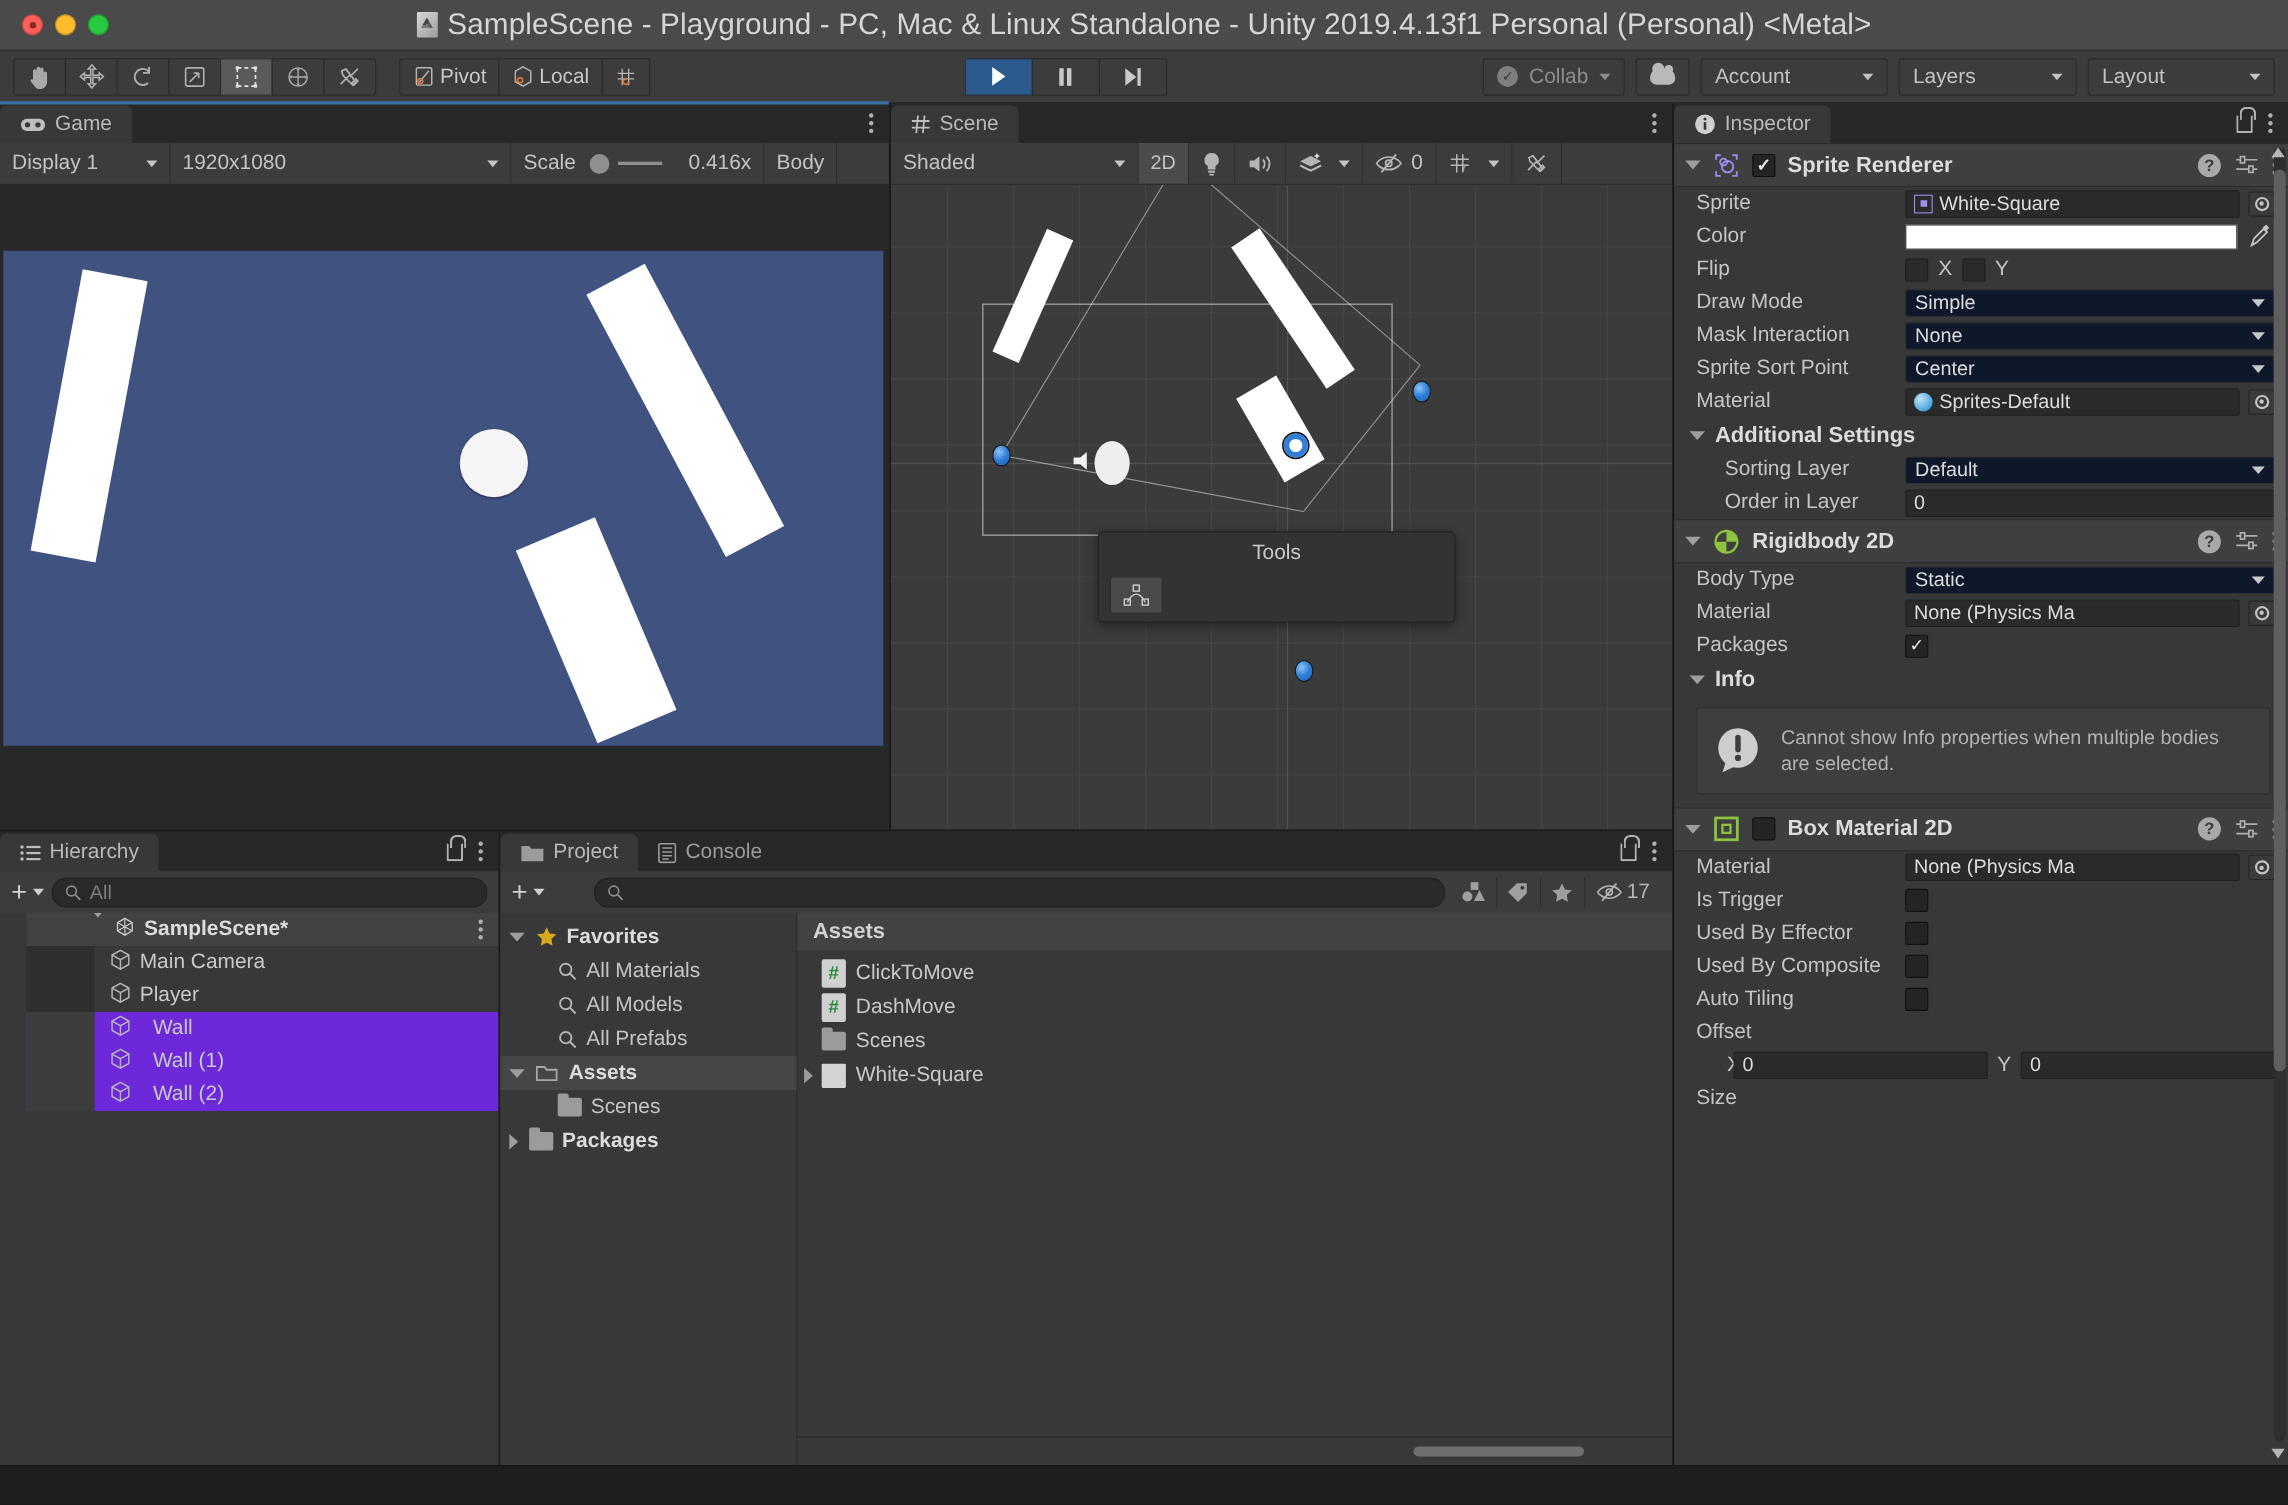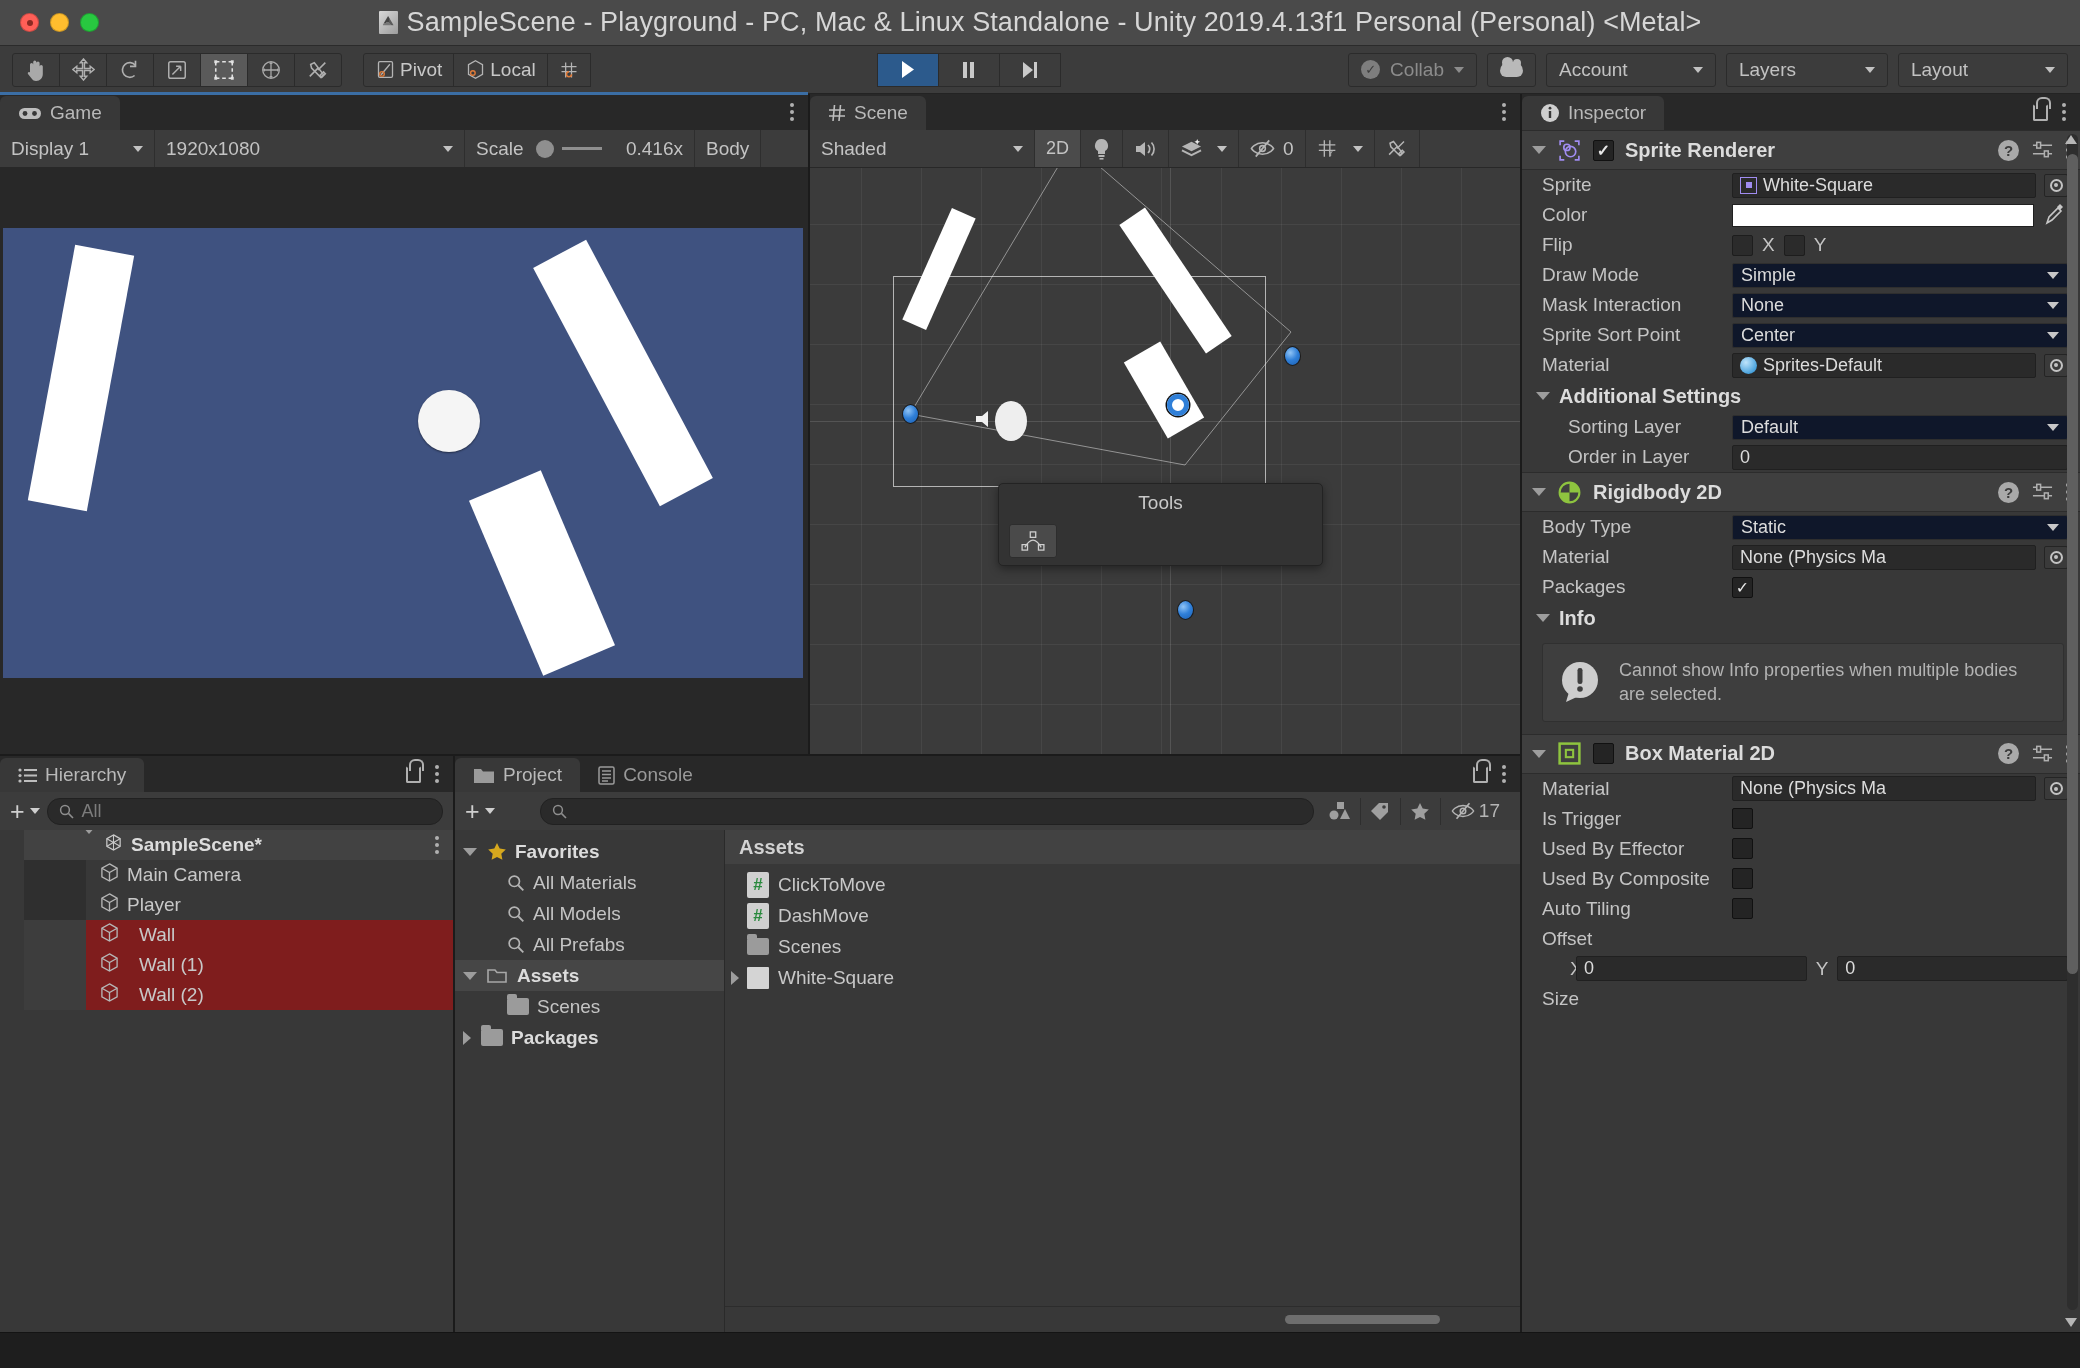--- a/index.html
+++ b/index.html
@@ -130,21 +130,21 @@
   .hier-panel { width:455px; border-right:2px solid #1b1b1b; }
   .hier-tools { height:38px; background:#3c3c3c; display:flex; align-items:center; gap:7px; padding:0 10px; flex:none; }
   .plus-btn { display:flex; align-items:center; gap:5px; color:#cfcfcf; font-size:25px; line-height:1; }
   .srch {
     flex:1; height:27px; background:#2a2a2a; border:1px solid #212121; border-radius:13px;
     display:flex; align-items:center; gap:8px; padding:0 11px; color:#7c7c7c; font-size:18px;
   }
   .hier-list { flex:1; background:#383838; overflow:hidden;padding-left:24px; }
   .hrow { height:30px; display:flex; align-items:center; gap:8px; font-size:19px; color:#c8c8c8; padding-left:16px; position:relative; }
   .hrow.scene { background:#424242; font-weight:bold; color:#dcdcdc; }
-  .hrow.sel { background:#7f1d1d;gap:20px; }
+  .hrow.sel { background:#6d28d9;gap:20px; }
   .hrow .gutter { position:absolute; left:0; top:0; bottom:0; width:62px; background:#2f2f2f; }
   .hrow.scene .gutter { background:transparent; }
   .hrow.sel .gutter { background:#3d3d3d; }
   .tri { width:0;height:0;border-left:7px solid transparent;border-right:7px solid transparent;border-top:8px solid #9d9d9d; }
   .tri.r { border-top:7px solid transparent;border-bottom:7px solid transparent;border-left:8px solid #9d9d9d;border-right:none; }
   .cube { width:19px;height:19px; flex:none; }
   .hrow .lbl { position:relative; z-index:2; }
   .hrow .ico { position:relative; z-index:2; }
 
   

